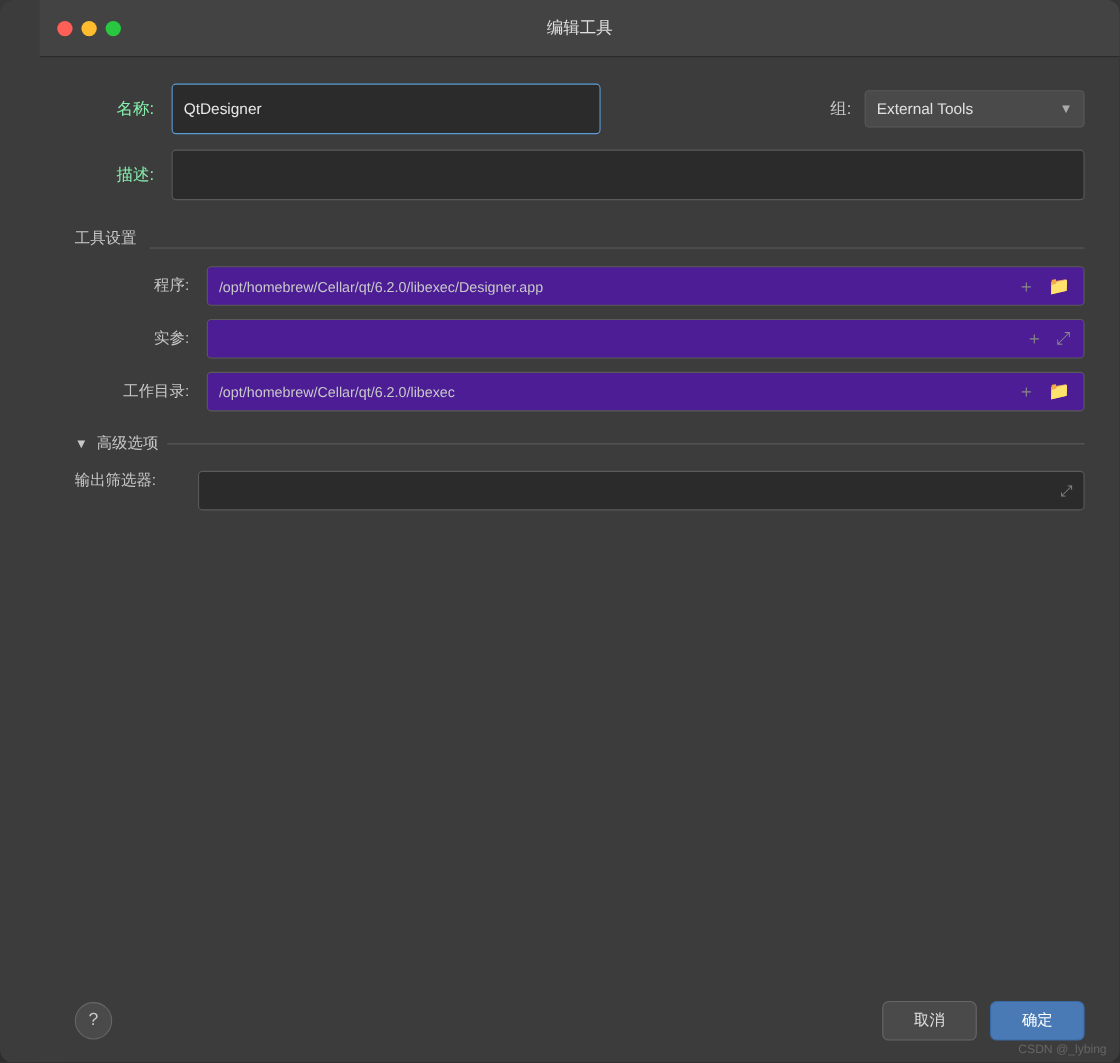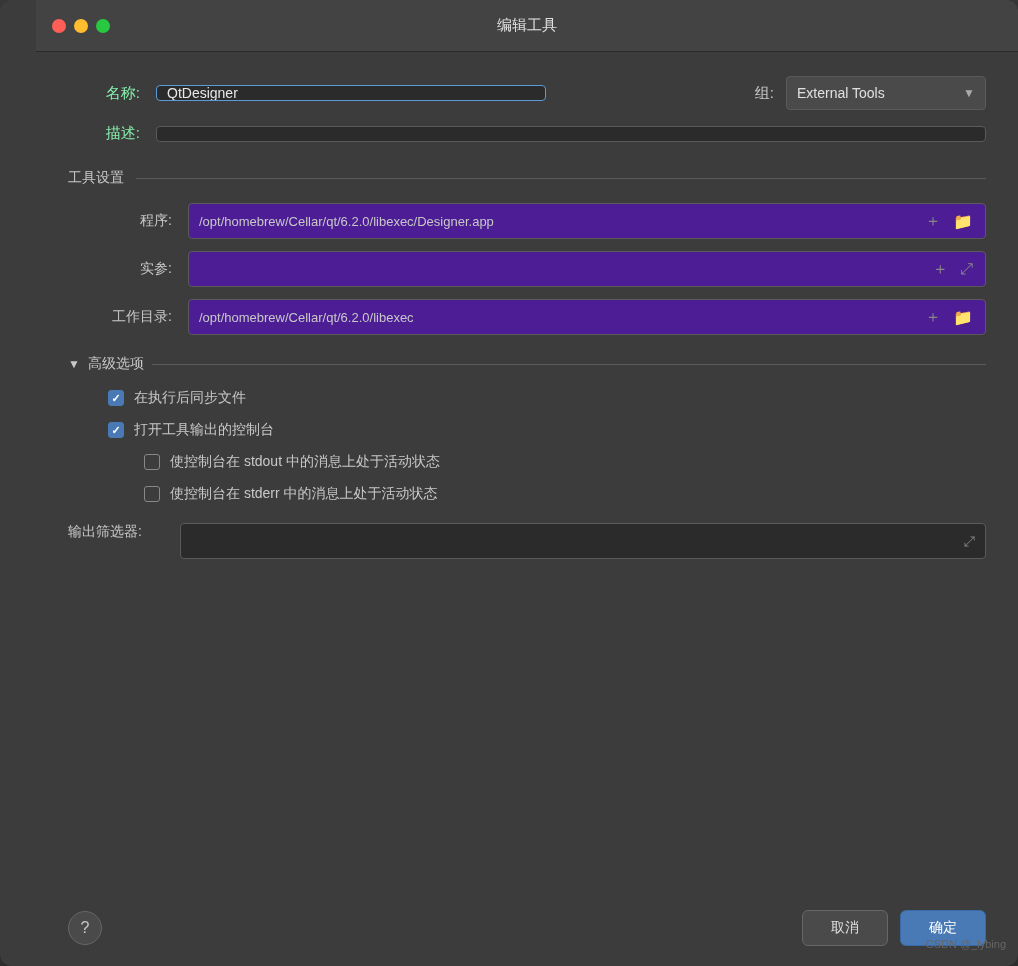--- a/index.html
+++ b/index.html
@@ -83,21 +83,21 @@
 
     .text-input {
       flex: 1;
       background: #2b2b2b;
       border: 1.5px solid #5b9bd5;
       border-radius: 4px;
       color: #e8e8e8;
       font-size: 14px;
       padding: 6px 10px;
       outline: none;
-      height: 16px;
+      height: 46px;
     }
 
     .text-input.no-focus {
       border-color: #5a5a5a;
     }
 
     
     .name-group-row {
       display: flex;
       align-items: center;
@@ -150,21 +150,21 @@
     
     .desc-row {
       display: flex;
       align-items: center;
       margin-bottom: 20px;
     }
 
     
     .section-header {
       display: flex;
-      align-items: center;
+      align-items: flex-end;
       margin-bottom: 16px;
       margin-top: 6px;
     }
 
     .section-line {
       height: 1px;
       background: #5a5a5a;
       flex: 1;
     }
 
@@ -394,21 +394,21 @@
       font-size: 14px;
       padding: 8px 28px;
       border-radius: 6px;
       cursor: pointer;
       height: 36px;
       font-weight: 500;
     }
 
     .watermark {
       position: absolute;
-      bottom: 16px;
+      bottom: 6px;
       right: 12px;
       color: #666;
       font-size: 11px;
     }
   </style>
 </head>
 <body>
 
 <div class="dialog">
 
@@ -482,42 +482,20 @@
         </div>
       </div>
     </div>
 
     <div class="advanced-header">
       <span class="advanced-arrow">▼</span>
       <span class="advanced-title">高级选项</span>
       <div class="advanced-line"></div>
     </div>
 
-    <div class="checkbox-section">
-
-      <div class="checkbox-row">
-        <div class="custom-checkbox checked"></div>
-        <span class="checkbox-label">在执行后同步文件</span>
-      </div>
-
-      <div class="checkbox-row">
-        <div class="custom-checkbox checked"></div>
-        <span class="checkbox-label">打开工具输出的控制台</span>
-      </div>
-
-      <div class="checkbox-row checkbox-indent">
-        <div class="custom-checkbox"></div>
-        <span class="checkbox-label">使控制台在 stdout 中的消息上处于活动状态</span>
-      </div>
-
-      <div class="checkbox-row checkbox-indent">
-        <div class="custom-checkbox"></div>
-        <span class="checkbox-label">使控制台在 stderr 中的消息上处于活动状态</span>
-      </div>
-    </div>
 
     <div class="output-row">
       <span class="output-label">输出筛选器:</span>
       <div class="output-input-wrapper">
         <input class="tool-input-text" type="text" style="">
         <button class="output-expand-btn">⤢</button>
       </div>
     </div>
 
 

